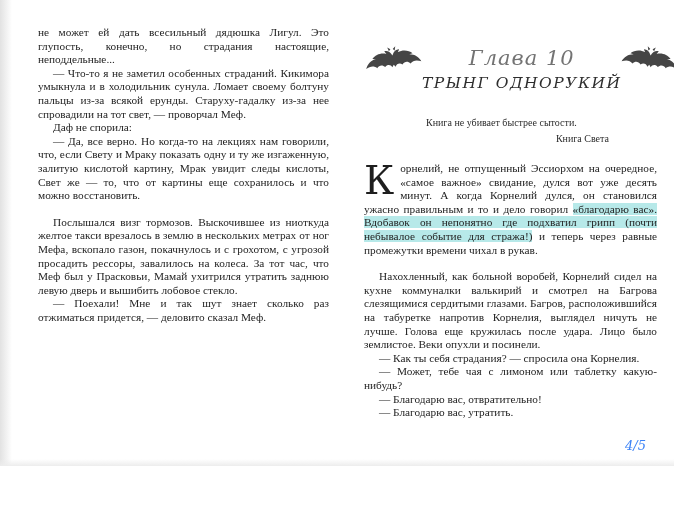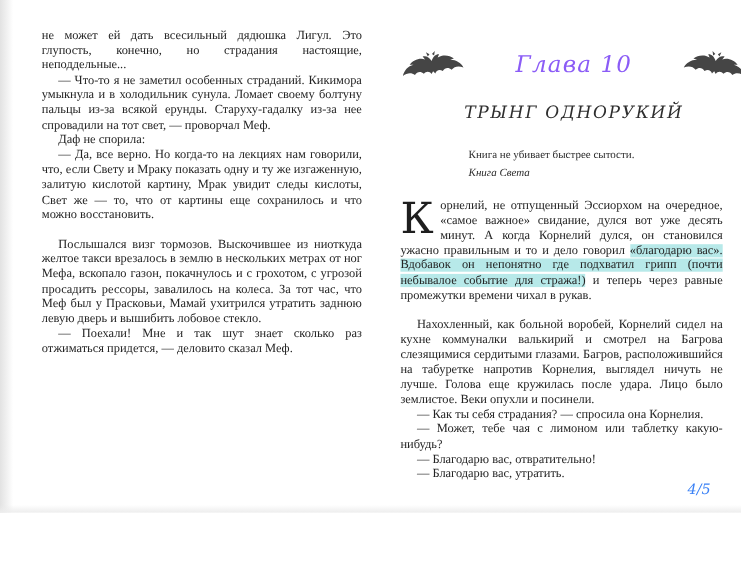--- a/index.html
+++ b/index.html
@@ -24,29 +24,29 @@
 
   
   .chapter-head { margin-top:44px; display:flex; align-items:flex-start; justify-content:space-between; }
   .bat { display:block; flex:0 0 auto; }
   .bat svg { display:block; }
   .bat-left  { transform:rotate(-8deg); margin-top:2px; }
   .bat-right { transform:scaleX(-1) rotate(-8deg); margin-top:2px; }
   .chapter-titles { flex:1 1 auto; text-align:center; padding-top:2px; }
   .chapter-label {
     font-family:"DejaVu Serif", serif; font-style:italic; font-size:21px;
-    letter-spacing:1px; color:#8b5cf6;
+    letter-spacing:1px; color:#737373;
   }
   .chapter-title {
     font-family:"DejaVu Serif", serif; font-style:italic; font-size:15.5px;
-    letter-spacing:1.5px; color:#2e2e2e; margin-top:23px; white-space:nowrap;
+    letter-spacing:1.5px; color:#2e2e2e; margin-top:4px; white-space:nowrap;
   }
 
   .epigraph { margin:25px 48px 0 62px; font-size:10px; line-height:12.5px; color:#2c2c2c; }
-  .epigraph-source { font-style:italic; margin-top:3px; }
+  .epigraph-source { text-align:right; margin-top:3px; }
 
   .right-body { margin-top:17px; }
   .opening { font-size:11.3px; line-height:13.6px; text-align:justify; }
   .dropcap {
     float:left; font-size:39px; line-height:34px; padding:2px 6px 0 0; color:#1e1e1e;
     font-family:"DejaVu Serif", serif;
   }
   .hl { background:var(--hl, #b7e9e9); }
 
   .page-indicator {

